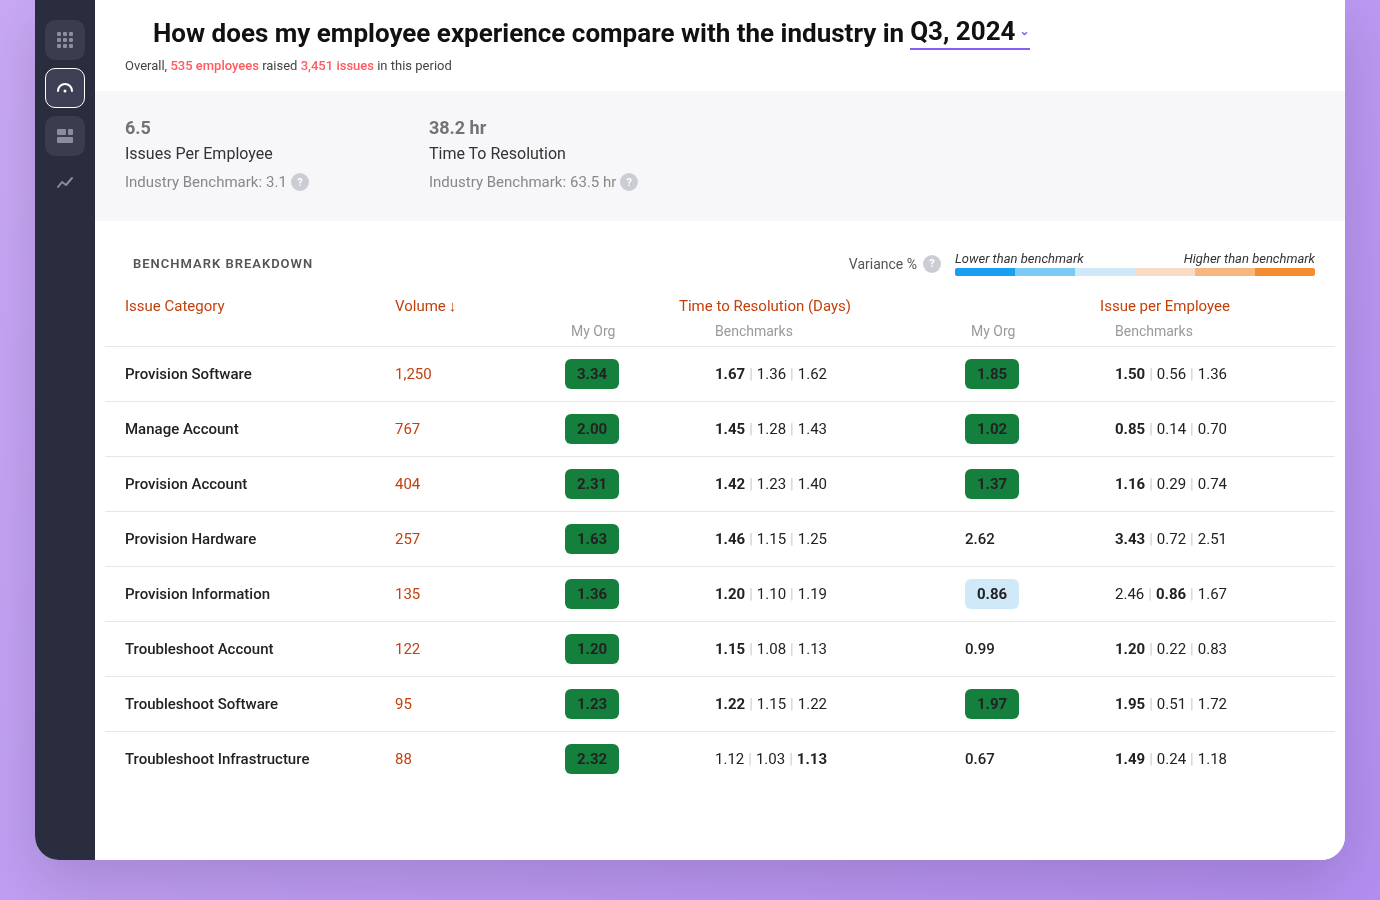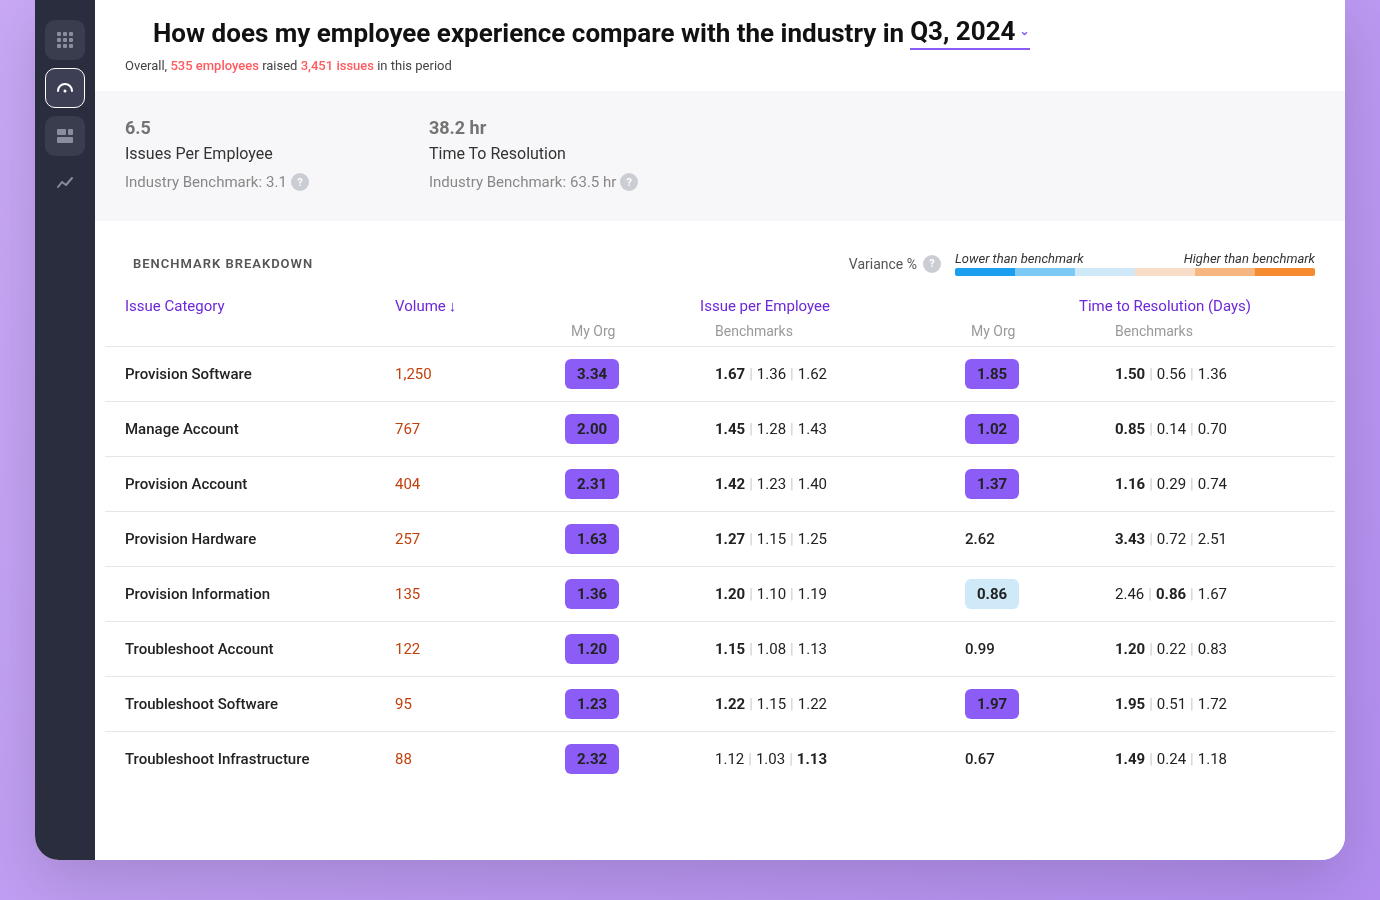--- a/index.html
+++ b/index.html
@@ -164,21 +164,21 @@
 .c-org-m  { background: #f7b580; }
 .c-org-d  { background: #f58a2e; }
 .table-wrap { padding: 0 10px 0 10px; }
 .thead-row1, .thead-row2, .trow {
   display: grid;
   grid-template-columns: 270px 170px 150px 250px 150px 250px;
   align-items: center;
   padding: 0 20px;
 }
 .thead-row1 {
-  color: #6d28d9;
+  color: #c2410c;
   font-size: 15px;
   height: 32px;
 }
 .thead-row2 {
   color: #999;
   font-size: 14px;
   height: 24px;
   padding-bottom: 6px;
 }
 .th-group { text-align: center; grid-column: span 2; }
@@ -190,21 +190,21 @@
 }
 .trow .cat { font-weight: 500; }
 .trow .vol { color: #c2410c; }
 .pill {
   display: inline-block;
   padding: 6px 12px;
   border-radius: 6px;
   font-weight: 700;
   font-size: 15px;
 }
-.pill.orange { background: #8b5cf6; }
+.pill.orange { background: #15803d; }
 .pill.blue { background: #cfe9f8; }
 .pill.none { padding: 6px 0; font-weight: 500; }
 .benchcell {
   font-size: 15px;
   color: #222;
 }
 .benchcell .b1 { font-weight: 700; }
 .benchcell .sep { color: #ccc; margin: 0 4px; }
 .sort-arrow {
   margin-left: 3px;
@@ -309,22 +309,22 @@
               <span class="c-org-d"></span>
           </div>
         </div>
       </div>
     </div>
 
     <div class="table-wrap">
       <div class="thead-row1">
         <div>Issue Category</div>
         <div><span>Volume</span><span class="sort-arrow">↓</span></div>
+        <div class="th-group">Time to Resolution (Days)</div>
         <div class="th-group">Issue per Employee</div>
-        <div class="th-group">Time to Resolution (Days)</div>
       </div>
       <div class="thead-row2">
         <div></div>
           <div></div>
         <div class="subhead-left">My Org</div>
         <div>Benchmarks</div>
         <div class="subhead-left">My Org</div>
         <div>Benchmarks</div>
       </div>
       <div id="rows-container">
@@ -349,21 +349,21 @@
             <div class="vol">404</div>
             <div><span class="pill orange">2.31</span></div>
             <div><span class="benchcell"><span class="b1">1.42</span><span class="sep">|</span><span>1.23</span><span class="sep">|</span><span>1.40</span></span></div>
             <div><span class="pill orange">1.37</span></div>
             <div><span class="benchcell"><span class="b1">1.16</span><span class="sep">|</span><span>0.29</span><span class="sep">|</span><span>0.74</span></span></div>
           </div>
           <div class="trow">
             <div class="cat">Provision Hardware</div>
             <div class="vol">257</div>
             <div><span class="pill orange">1.63</span></div>
-            <div><span class="benchcell"><span class="b1">1.27</span><span class="sep">|</span><span>1.15</span><span class="sep">|</span><span>1.25</span></span></div>
+            <div><span class="benchcell"><span class="b1">1.46</span><span class="sep">|</span><span>1.15</span><span class="sep">|</span><span>1.25</span></span></div>
             <div><span class="pill none">2.62</span></div>
             <div><span class="benchcell"><span class="b1">3.43</span><span class="sep">|</span><span>0.72</span><span class="sep">|</span><span>2.51</span></span></div>
           </div>
           <div class="trow">
             <div class="cat">Provision Information</div>
             <div class="vol">135</div>
             <div><span class="pill orange">1.36</span></div>
             <div><span class="benchcell"><span class="b1">1.20</span><span class="sep">|</span><span>1.10</span><span class="sep">|</span><span>1.19</span></span></div>
             <div><span class="pill blue">0.86</span></div>
             <div><span class="benchcell"><span>2.46</span><span class="sep">|</span><span class="b1">0.86</span><span class="sep">|</span><span>1.67</span></span></div>

